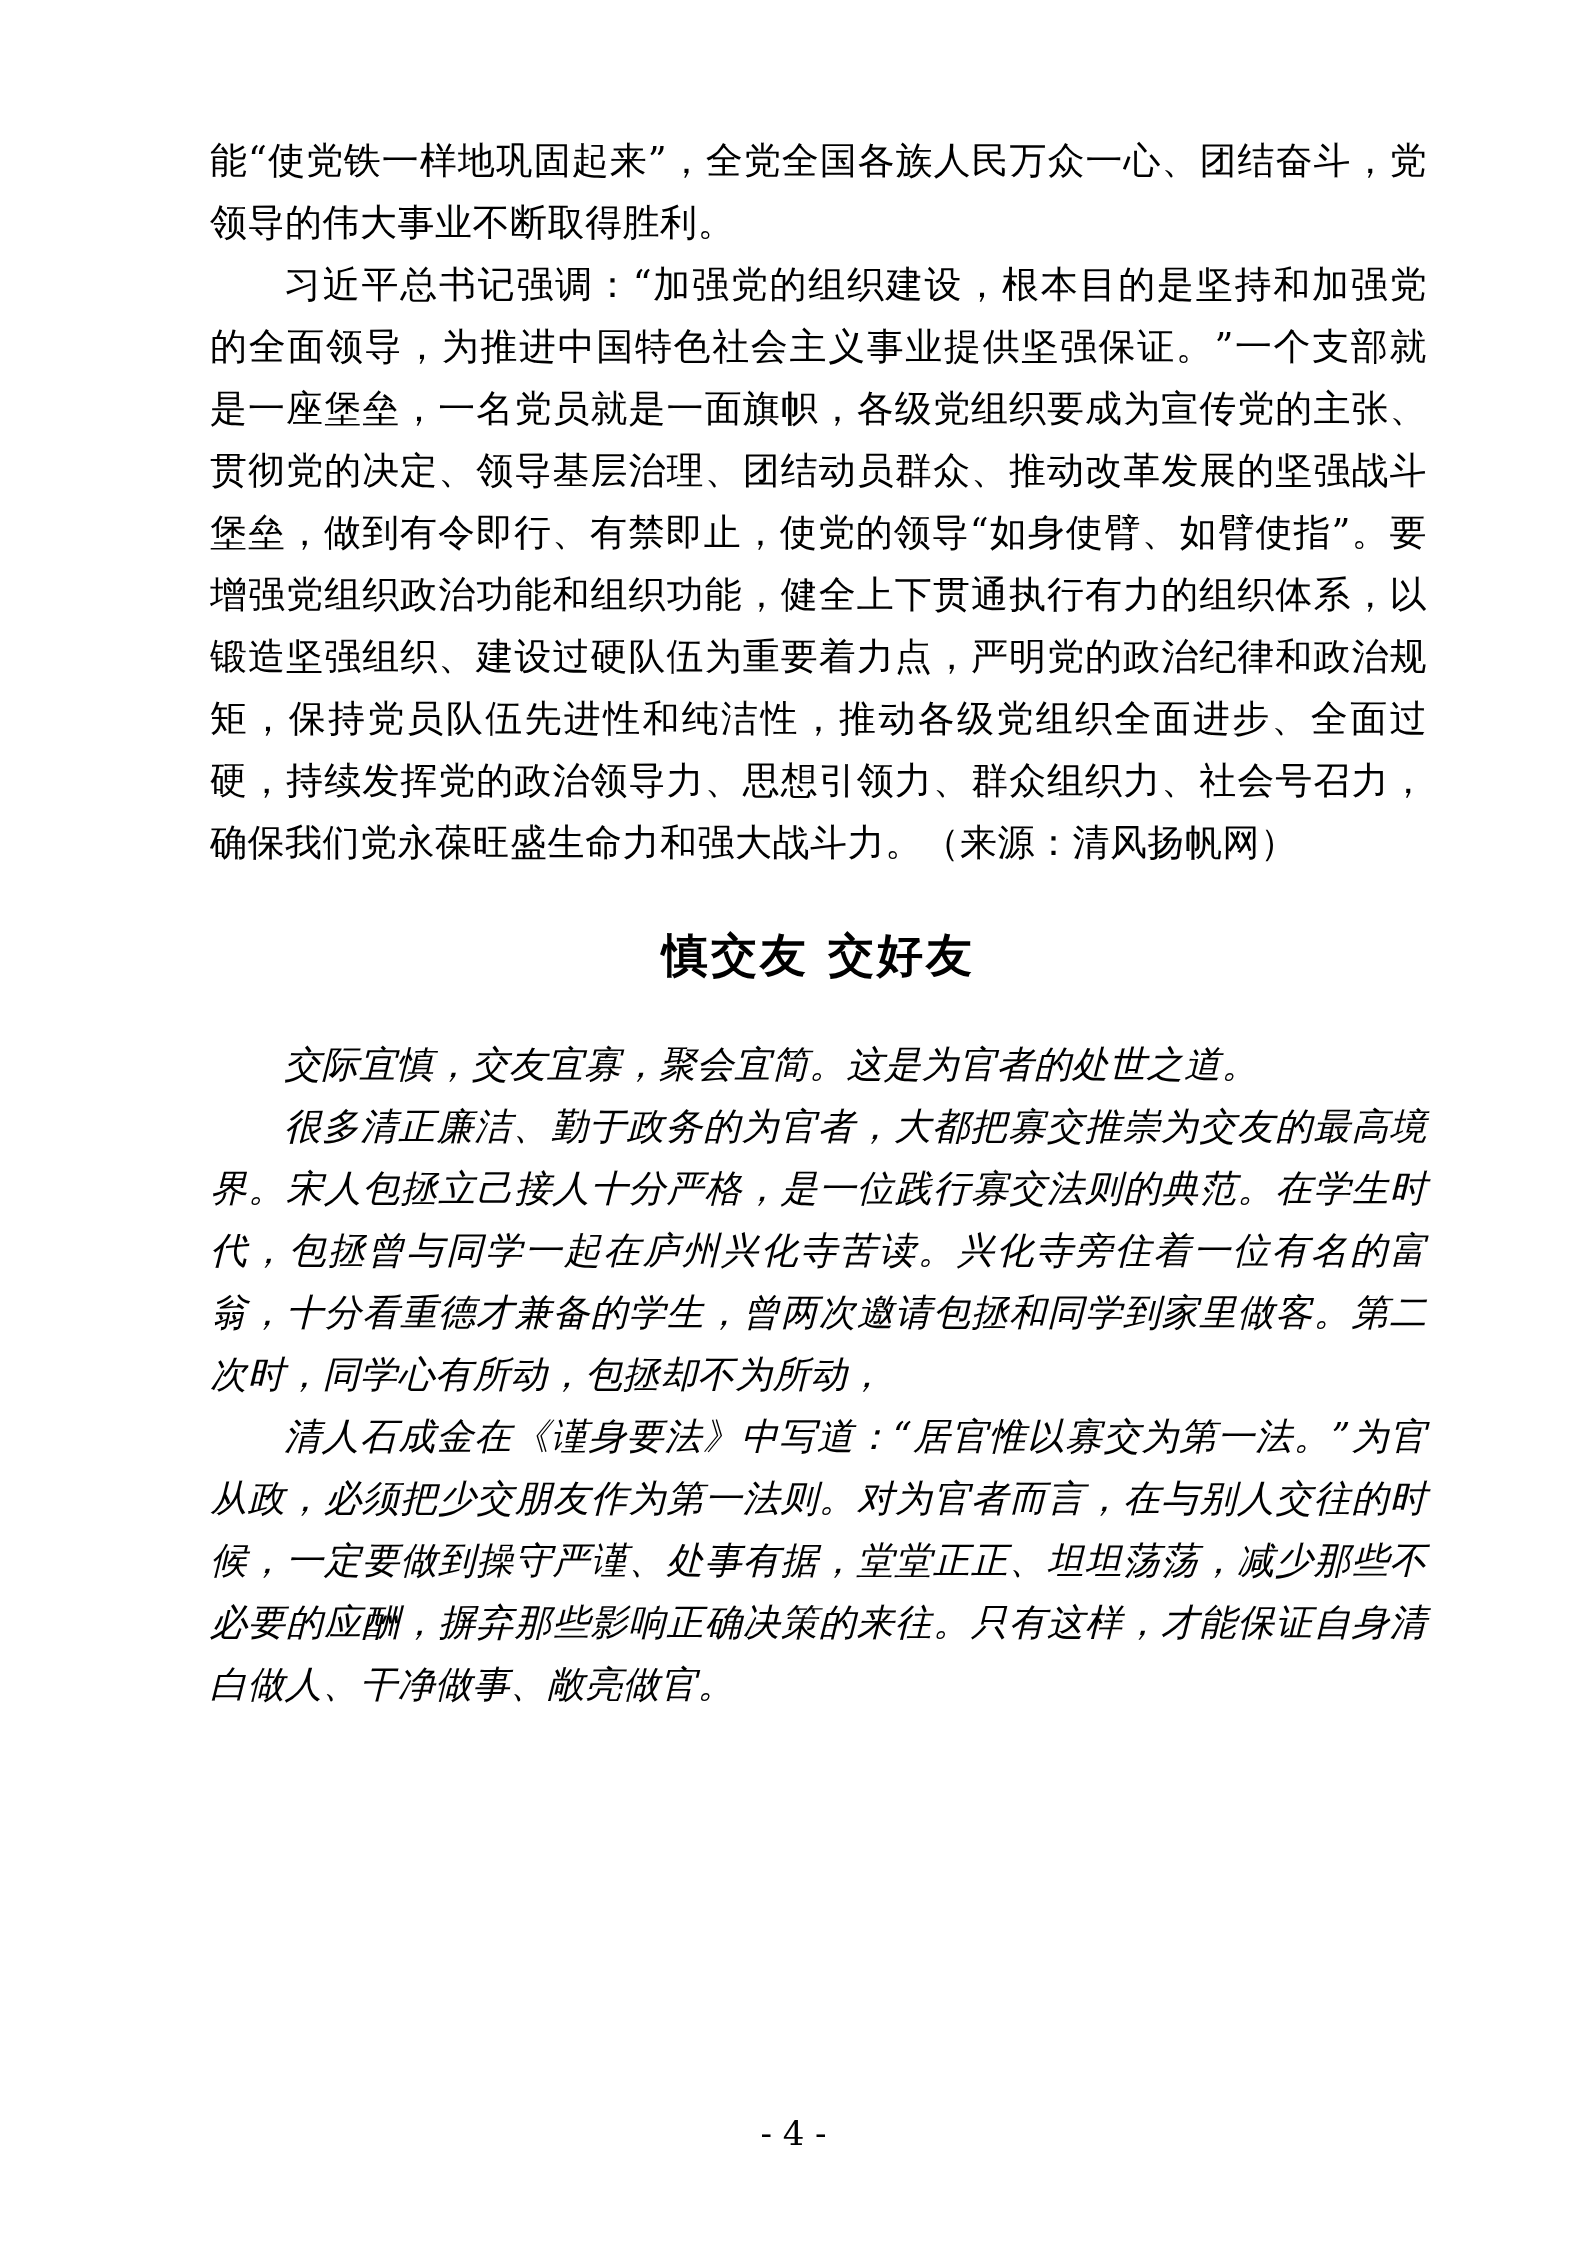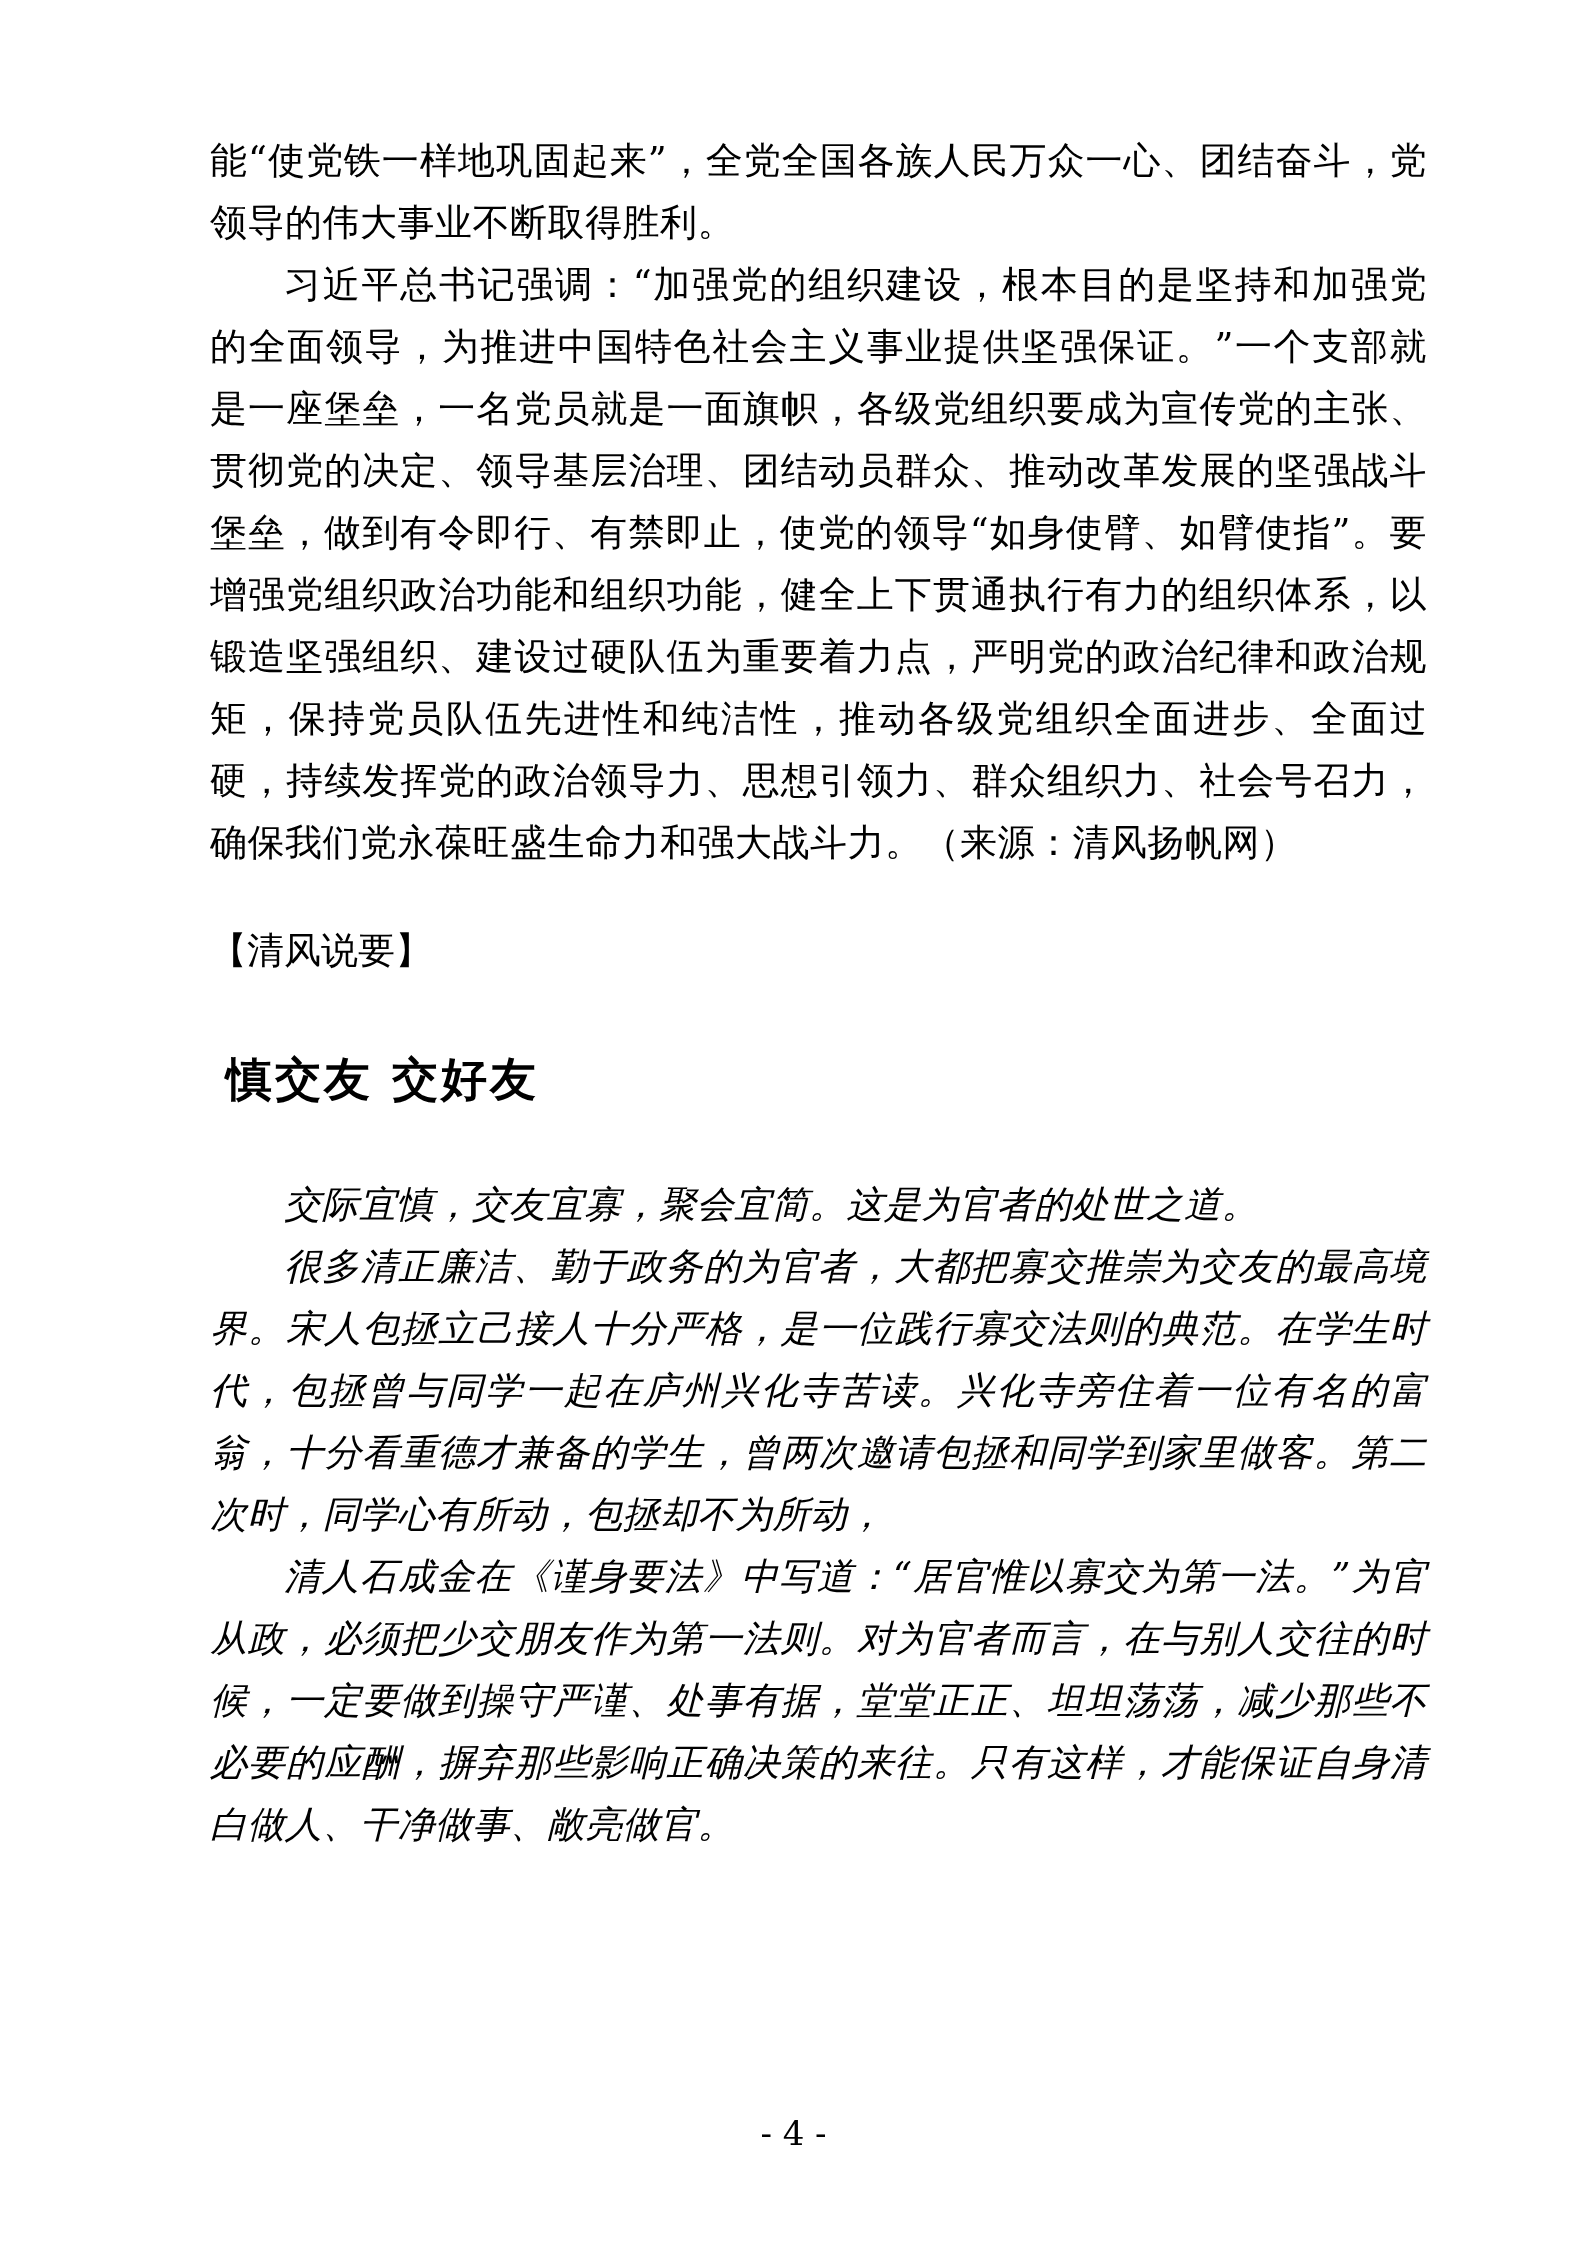--- a/index.html
+++ b/index.html
@@ -38,21 +38,22 @@
   .section-tag {
     font-size: 37px;
     line-height: 62px;
     margin: 0;
     padding-top: 46px;
   }
   .article-title {
     font-size: 46px;
     line-height: 70px;
     font-weight: bold;
-    margin: 16px;
+    text-align: center;
+    margin: 0;
     padding-top: 46px;
     letter-spacing: 3px;
   }
   .body-block {
     padding-top: 44px;
     font-style: italic;
   }
   .page-number {
     position: absolute;
     left: 0;
@@ -65,21 +66,20 @@
 </style>
 </head>
 <body>
 
 <div class="page">
 
   <p class="para">能“使党铁一样地巩固起来”，全党全国各族人民万众一心、团结奋斗，党领导的伟大事业不断取得胜利。</p>
 
   <p class="para indent">习近平总书记强调：“加强党的组织建设，根本目的是坚持和加强党的全面领导，为推进中国特色社会主义事业提供坚强保证。”一个支部就是一座堡垒，一名党员就是一面旗帜，各级党组织要成为宣传党的主张、贯彻党的决定、领导基层治理、团结动员群众、推动改革发展的坚强战斗堡垒，做到有令即行、有禁即止，使党的领导“如身使臂、如臂使指”。要增强党组织政治功能和组织功能，健全上下贯通执行有力的组织体系，以锻造坚强组织、建设过硬队伍为重要着力点，严明党的政治纪律和政治规矩，保持党员队伍先进性和纯洁性，推动各级党组织全面进步、全面过硬，持续发挥党的政治领导力、思想引领力、群众组织力、社会号召力，确保我们党永葆旺盛生命力和强大战斗力。（来源：清风扬帆网）</p>
 
-  <p class="section-tag">【清风说要】</p>
 
   <h1 class="article-title">慎交友  交好友</h1>
 
   <div class="body-block">
     <p class="para indent">交际宜慎，交友宜寡，聚会宜简。这是为官者的处世之道。</p>
     <p class="para indent">很多清正廉洁、勤于政务的为官者，大都把寡交推崇为交友的最高境界。宋人包拯立己接人十分严格，是一位践行寡交法则的典范。在学生时代，包拯曾与同学一起在庐州兴化寺苦读。兴化寺旁住着一位有名的富翁，十分看重德才兼备的学生，曾两次邀请包拯和同学到家里做客。第二次时，同学心有所动，包拯却不为所动，</p>
     <p class="para indent">清人石成金在《谨身要法》中写道：“居官惟以寡交为第一法。”为官从政，必须把少交朋友作为第一法则。对为官者而言，在与别人交往的时候，一定要做到操守严谨、处事有据，堂堂正正、坦坦荡荡，减少那些不必要的应酬，摒弃那些影响正确决策的来往。只有这样，才能保证自身清白做人、干净做事、敞亮做官。</p>
   </div>
 
 </div>

